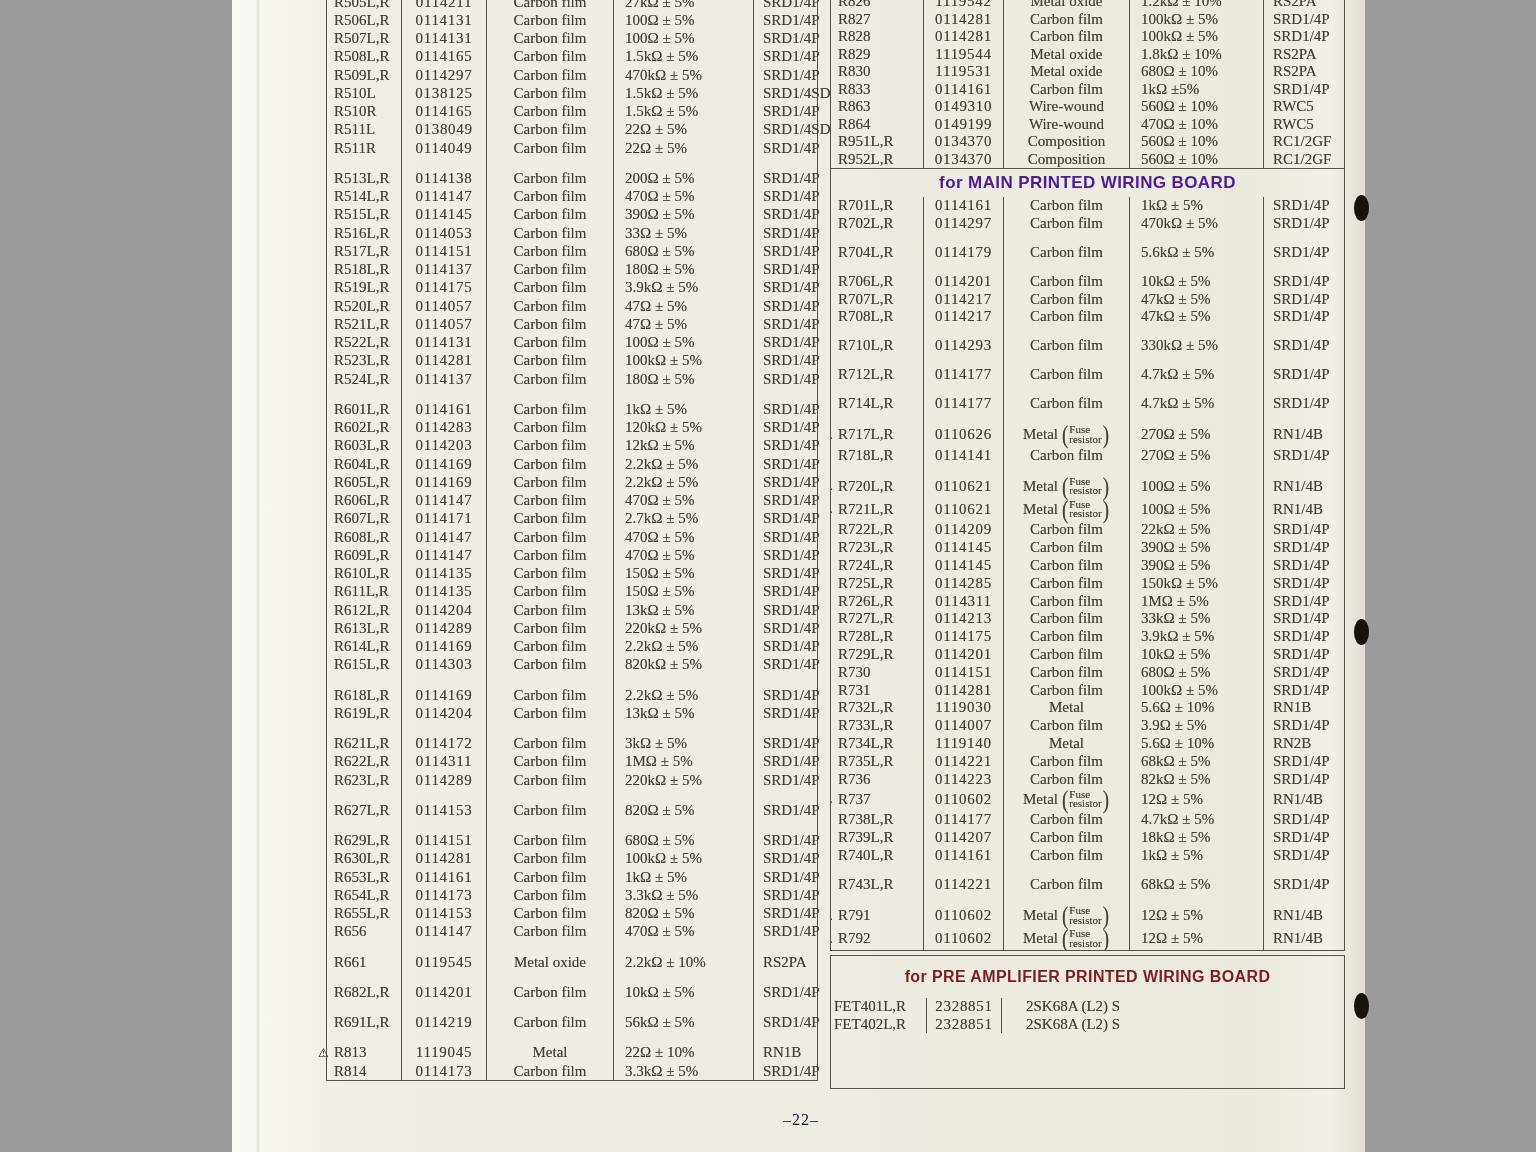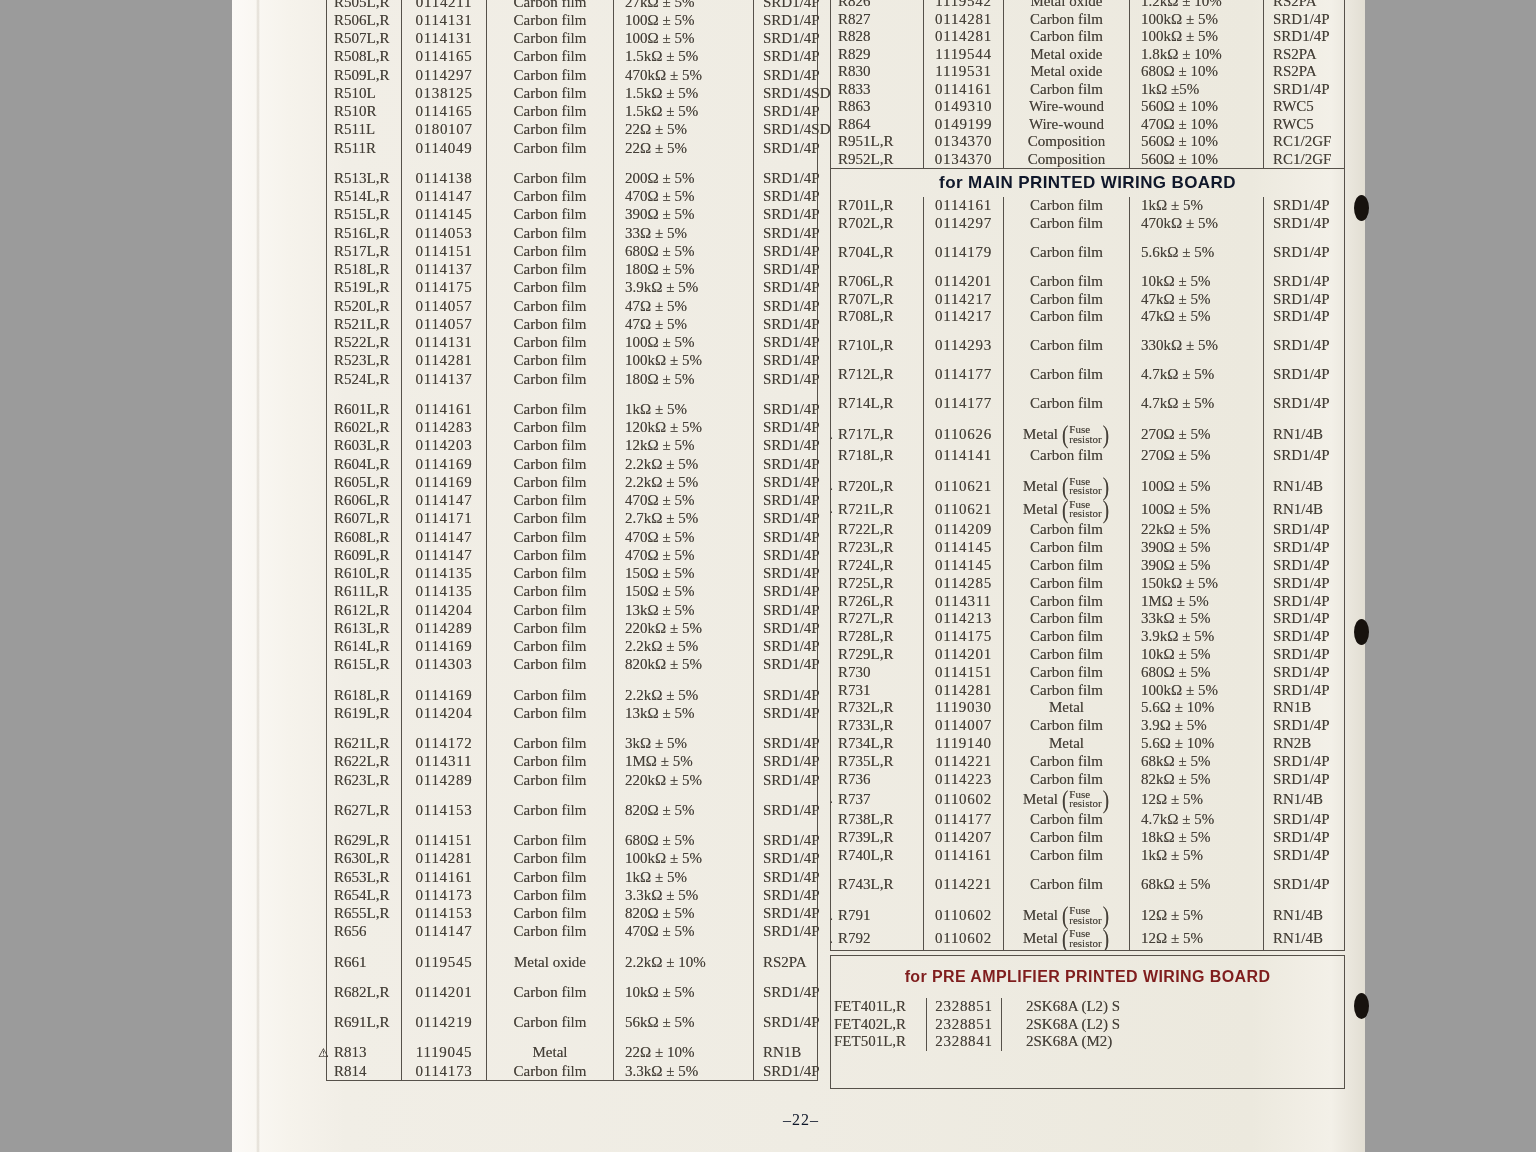--- a/index.html
+++ b/index.html
@@ -35,21 +35,21 @@
   .c-val{padding-left:11px;}
   .c-cls{padding-left:9px;}
   .warn{position:absolute;left:-9px;top:50%;transform:translateY(-50%);
         font-family:"DejaVu Sans",sans-serif;font-size:12px;color:#3e3933;}
   .fusewrap{display:inline-flex;align-items:center;margin-left:3px;}
   .paren{font-size:19px;line-height:1;transform:scaleY(1.3);padding:0 1px;}
   .fstack{display:inline-flex;flex-direction:column;align-items:flex-start;
           font-size:11px;line-height:9.5px;}
   .rheading{height:28px;border-top:1.5px solid var(--line);display:flex;align-items:center;
             justify-content:center;font-family:"Liberation Sans","DejaVu Sans",sans-serif;
-            font-weight:bold;font-size:17px;letter-spacing:.4px;color:#0f172a;}
+            font-weight:bold;font-size:17px;letter-spacing:.4px;color:#4c1d95;}
   
   .fets{position:absolute;left:830px;top:955px;width:515px;height:134px;box-sizing:border-box;
         border:1.7px solid var(--line);}
   .fets-title{height:34px;border-bottom:1.5px solid var(--line);display:flex;align-items:center;
               justify-content:center;font-family:"Liberation Sans","DejaVu Sans",sans-serif;
               font-weight:bold;font-size:18px;letter-spacing:.8px;color:#35312b;}
   .fets-sub{height:42px;display:flex;align-items:center;justify-content:center;
             font-family:"Liberation Sans","DejaVu Sans",sans-serif;font-weight:bold;
             font-size:16px;letter-spacing:.4px;color:#7f1d1d;}
   .frow{display:grid;grid-template-columns:95px 75px 1fr;height:17.6px;font-size:15px;
@@ -186,21 +186,21 @@
         </div>
         <div class="cell c-cls">
           <span class="t">SRD1/4P</span>
         </div>
       </div>
       <div class="prow lrow">
         <div class="cell c-ref">
           <span class="t">R511L</span>
         </div>
         <div class="cell c-part">
-          <span class="t">0180107</span>
+          <span class="t">0138049</span>
         </div>
         <div class="cell c-type">
           <span class="t">Carbon film</span>
         </div>
         <div class="cell c-val">
           <span class="t">22Ω ± 5%</span>
         </div>
         <div class="cell c-cls">
           <span class="t">SRD1/4SD</span>
         </div>
@@ -1947,31 +1947,20 @@
           <div class="cell f-ref">
             <span class="t">FET402L,R</span>
           </div>
           <div class="cell f-part">
             <span class="t">2328851</span>
           </div>
           <div class="cell f-type">
             <span class="t">2SK68A (L2) S</span>
           </div>
         </div>
-        <div class="frow">
-          <div class="cell f-ref">
-            <span class="t">FET501L,R</span>
-          </div>
-          <div class="cell f-part">
-            <span class="t">2328841</span>
-          </div>
-          <div class="cell f-type">
-            <span class="t">2SK68A (M2)</span>
-          </div>
-        </div>
       </div>
   </div>
 
   <div class="pageno">–22–</div>
 
   <div class="dot" style="left:1354px;top:195px;"></div>
   <div class="dot" style="left:1354px;top:619px;"></div>
   <div class="dot" style="left:1354px;top:993px;"></div>
 </div>
 

